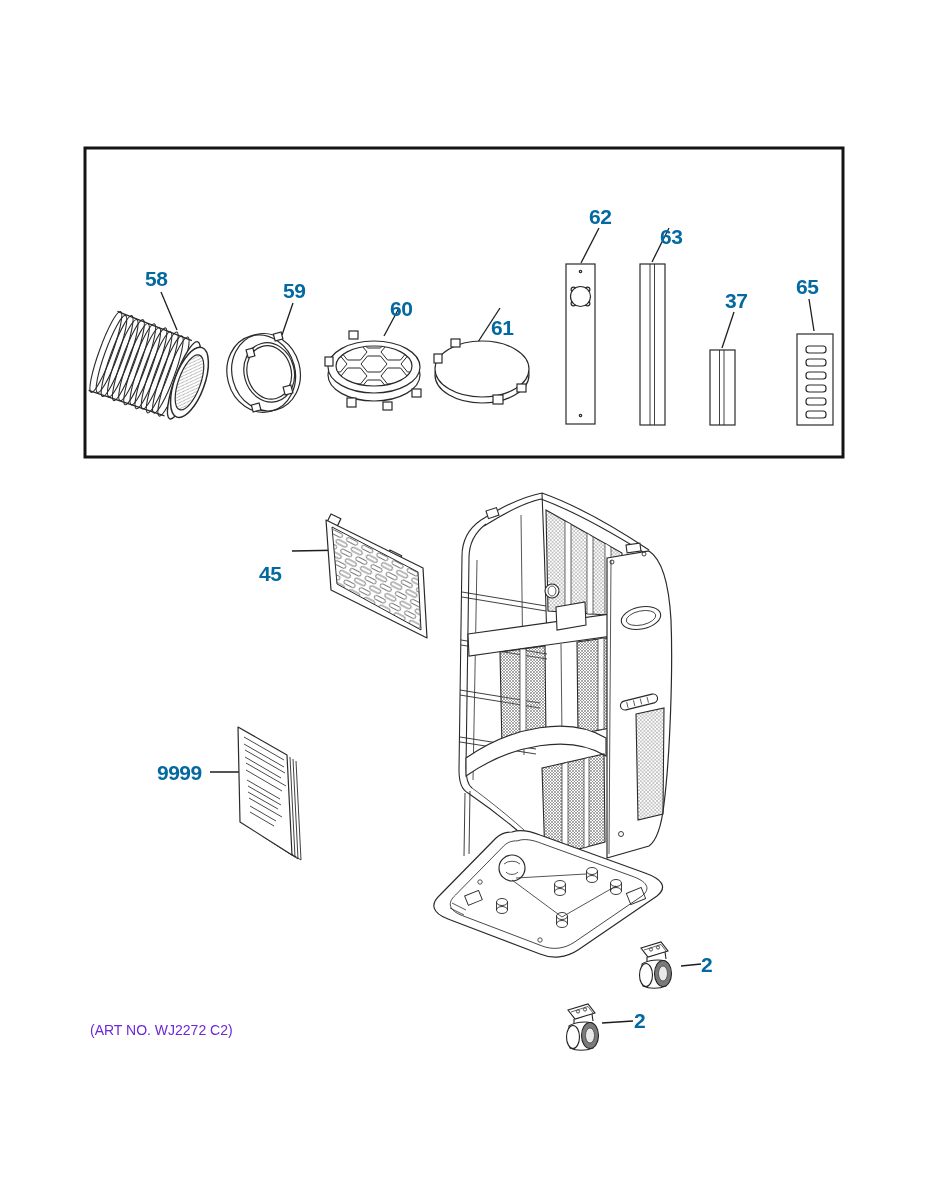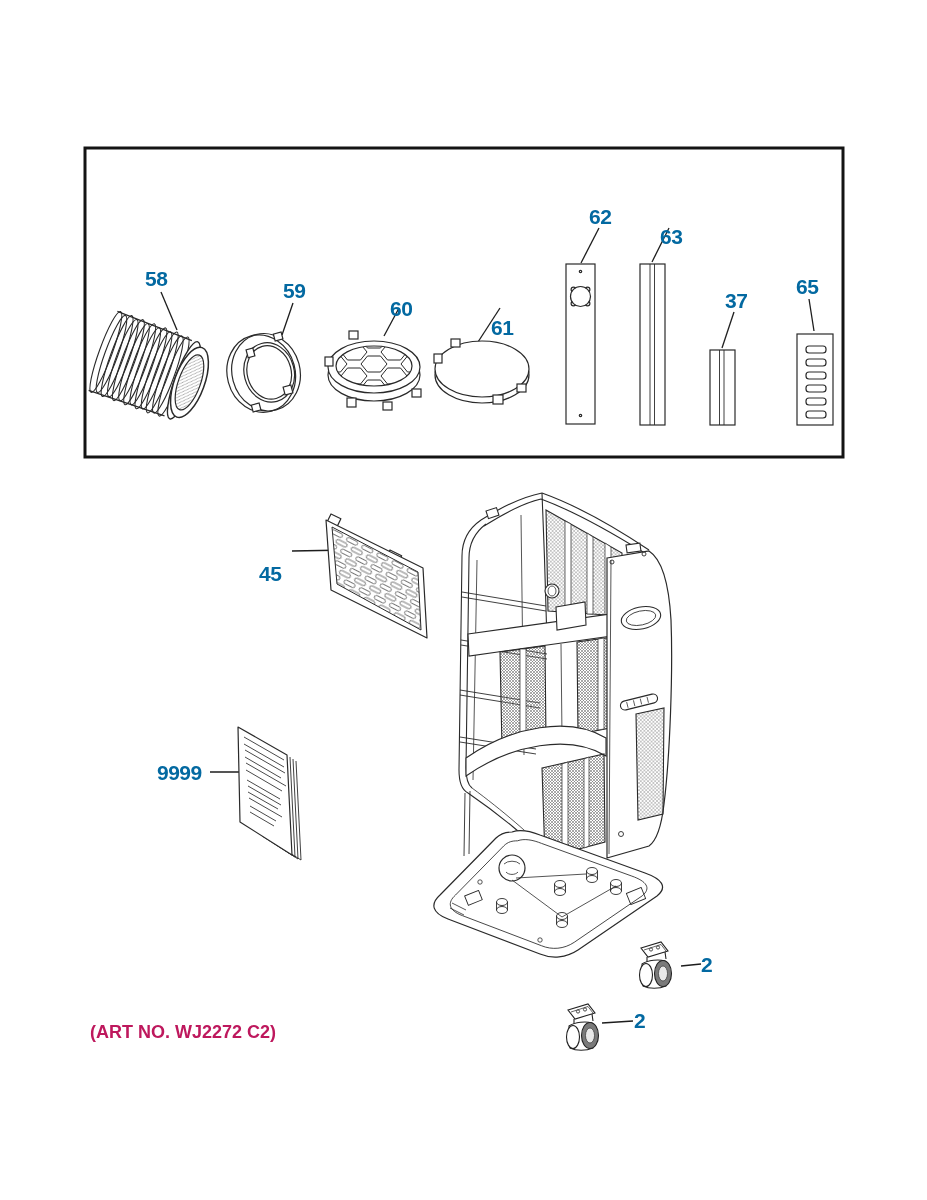--- a/index.html
+++ b/index.html
@@ -3,22 +3,22 @@
 <meta charset="utf-8">
 <style>
   html,body{margin:0;padding:0;background:#ffffff;}
   .canvas{position:relative;width:927px;height:1200px;background:#fff;
           font-family:"Liberation Sans",sans-serif;overflow:hidden;}
   .canvas svg{position:absolute;left:0;top:0;}
   .lbl{position:absolute;font-weight:bold;font-size:21px;color:#0369a1;
        letter-spacing:-0.5px;white-space:nowrap;}
   .title{position:absolute;left:85px;top:157px;width:758px;text-align:center;
          font-weight:bold;font-size:23px;color:#111;letter-spacing:-0.3px;}
-  .artno{position:absolute;left:90px;top:1022px;font-weight:bold;font-size:18px;
-         color:#be185d;letter-spacing:0px;}
+  .artno{position:absolute;left:90px;top:1022px;font-weight:normal;font-size:14px;
+         color:#6d28d9;letter-spacing:0px;}
 </style>
 </head>
 <body>
 
 <div class="canvas">
 
 <svg width="927" height="1200" viewBox="0 0 927 1200">
   <defs>
     <pattern id="mesh" width="3.6" height="3.6" patternUnits="userSpaceOnUse">
       <path d="M0,0 L3.6,3.6 M3.6,0 L0,3.6" stroke="#9a9a9a" stroke-width="0.55"></path>

